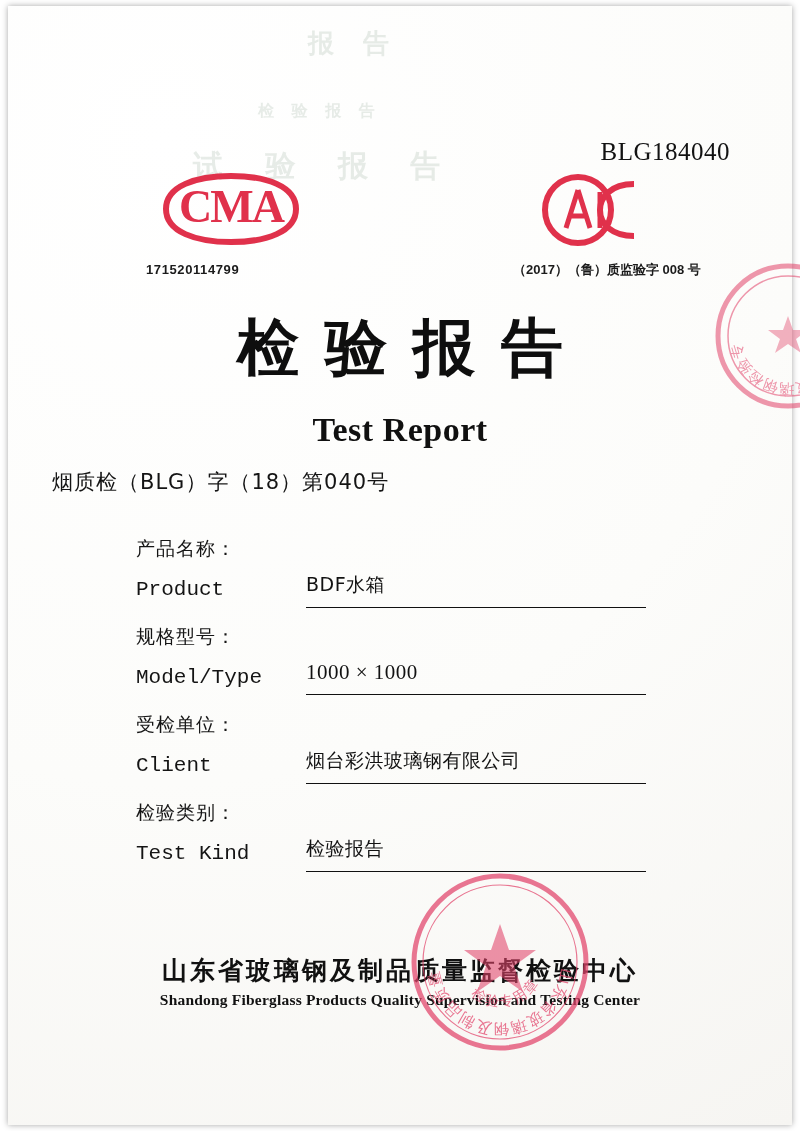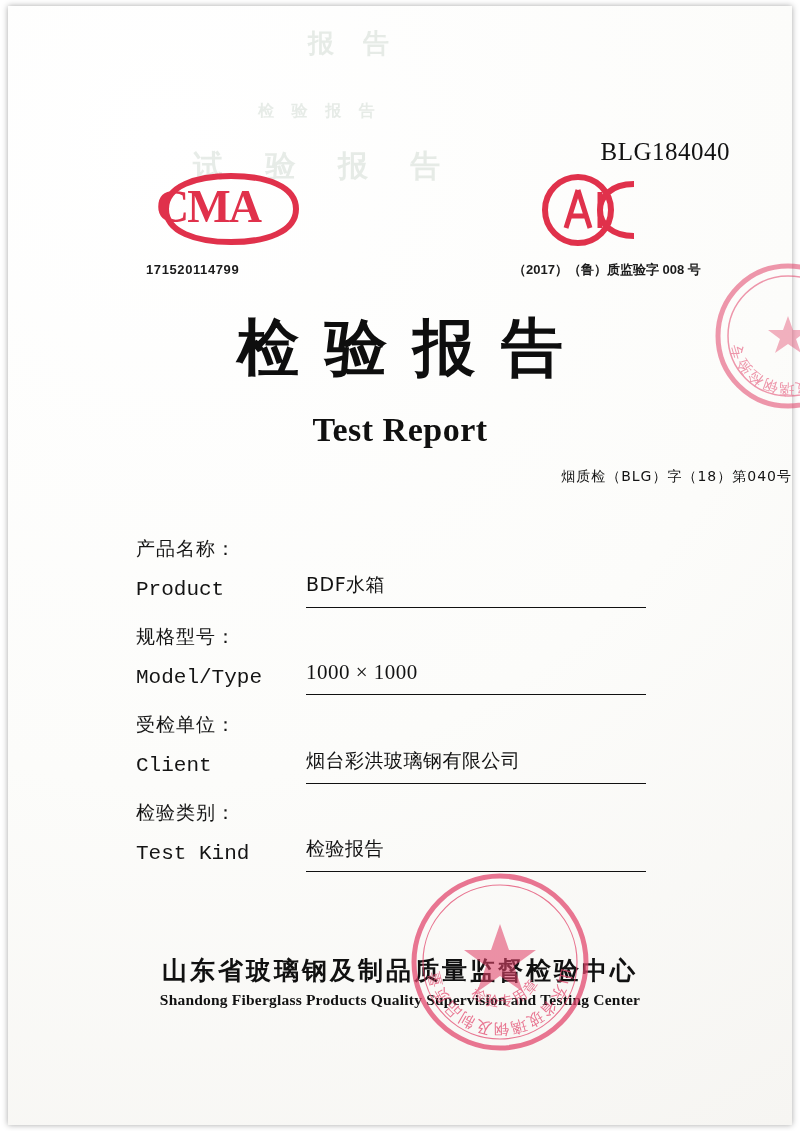--- a/index.html
+++ b/index.html
@@ -66,20 +66,21 @@
   }
   .cma-outline {
     position: absolute;
     left: 0; top: 0;
     width: 150px; height: 74px;
   }
   .cma-text {
     position: absolute;
     left: 0; top: 8px;
     width: 150px;
+    text-align: center;
     font-family: "Liberation Serif", serif;
     font-weight: bold;
     font-size: 46px;
     letter-spacing: -2px;
     color: #e0314b;
   }
   .cma-code {
     position: absolute;
     left: 132px;
     top: 256px;
@@ -130,25 +131,26 @@
     font-family: "Liberation Serif", serif;
     font-weight: bold;
     font-size: 34px;
     color: #101010;
     letter-spacing: 0.5px;
   }
   .doc-no {
     position: absolute;
     left: 0; right: 0;
     top: 462px;
-    text-align: right;
-    font-family: "DejaVu Sans", sans-serif;
-    font-size: 14px;
+    text-align: left;
+    font-family: "DejaVu Sans", sans-serif;
+    font-size: 21px;
     color: #141414;
     letter-spacing: 1px;
+    padding-left: 44px;
   }
 
   
   .fields {
     position: absolute;
     left: 128px;
     top: 530px;
     width: 530px;
   }
   .field-row {

